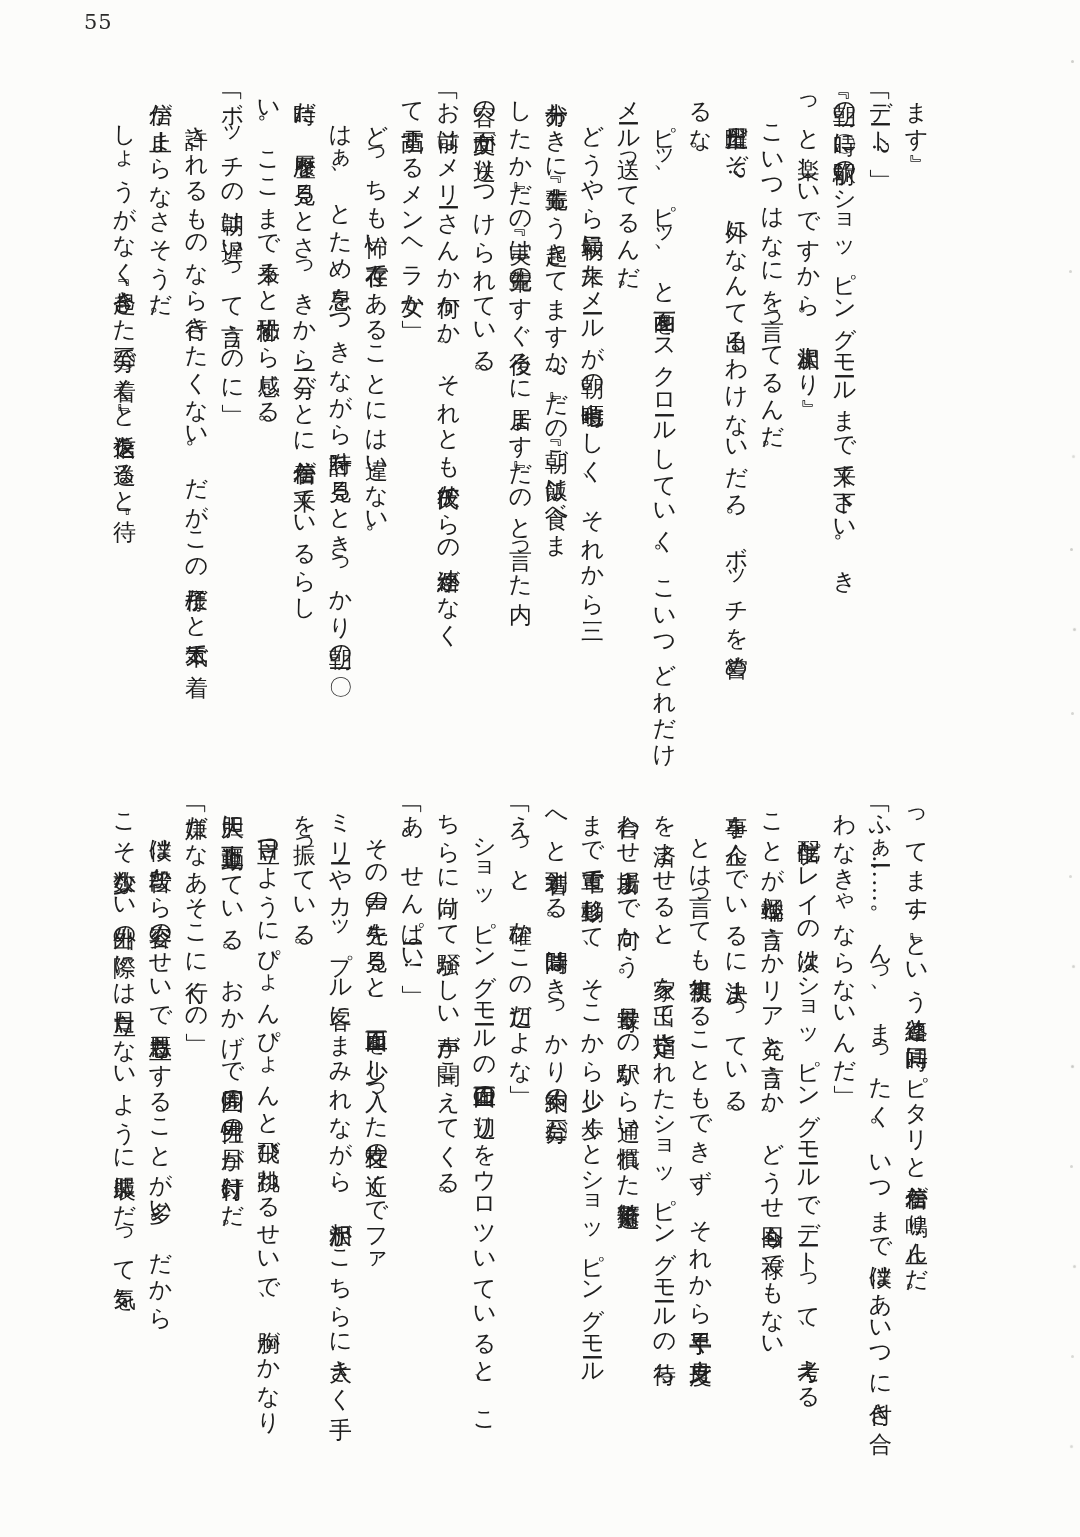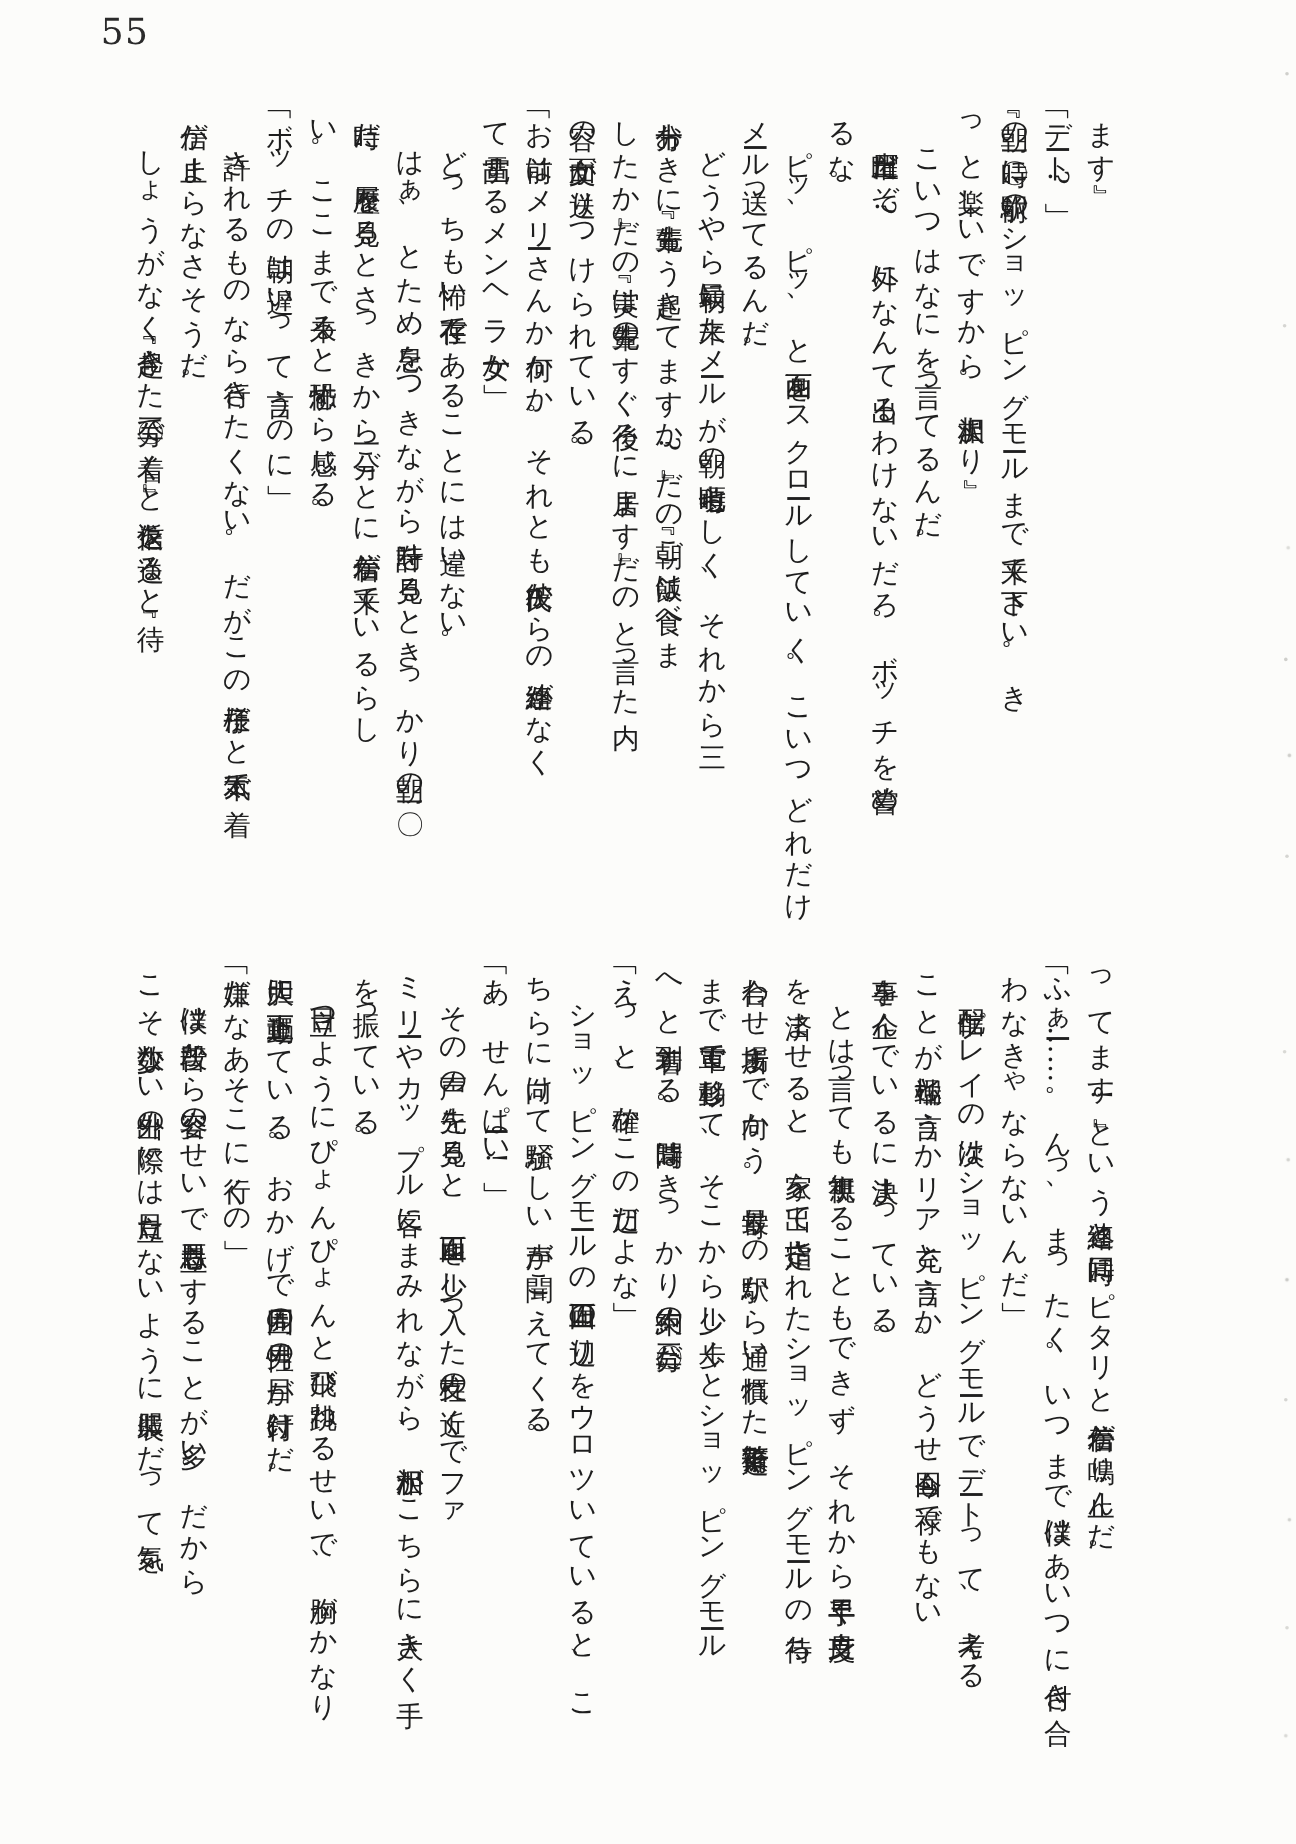--- a/index.html
+++ b/index.html
@@ -13,21 +13,21 @@
     height: 1537px;
     background: #fcfcfa;
     overflow: hidden;
     font-family: "DejaVu Serif", "Liberation Serif", serif;
     color: #1e1e1e;
   }
   .page-number {
     position: absolute;
     top: 10px;
     left: 84px;
-    font-size: 30px;
+    font-size: 21px;
     letter-spacing: 1px;
     color: #2a2a2a;
   }
   .vblock {
     position: absolute;
     right: 152px;
     display: flex;
     flex-direction: row-reverse;
     justify-content: flex-start;
     gap: 13px;

